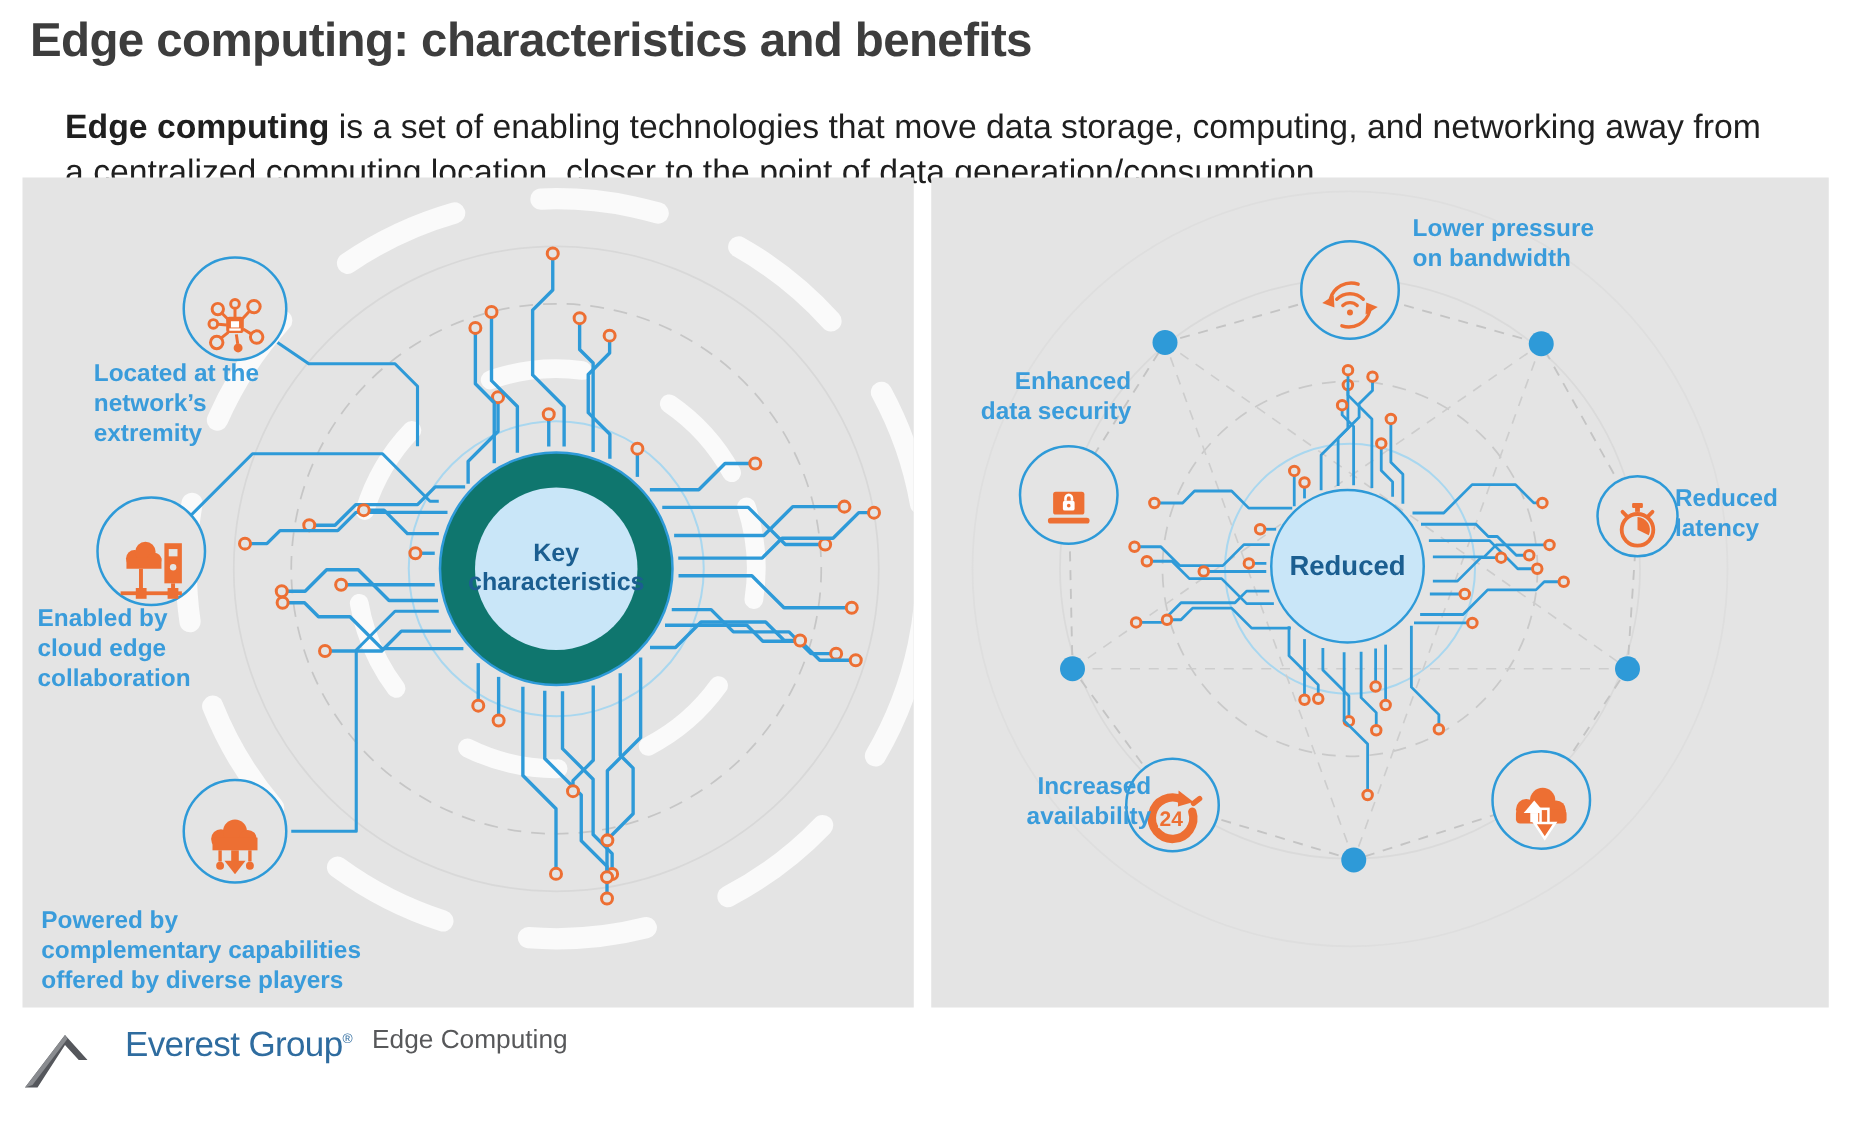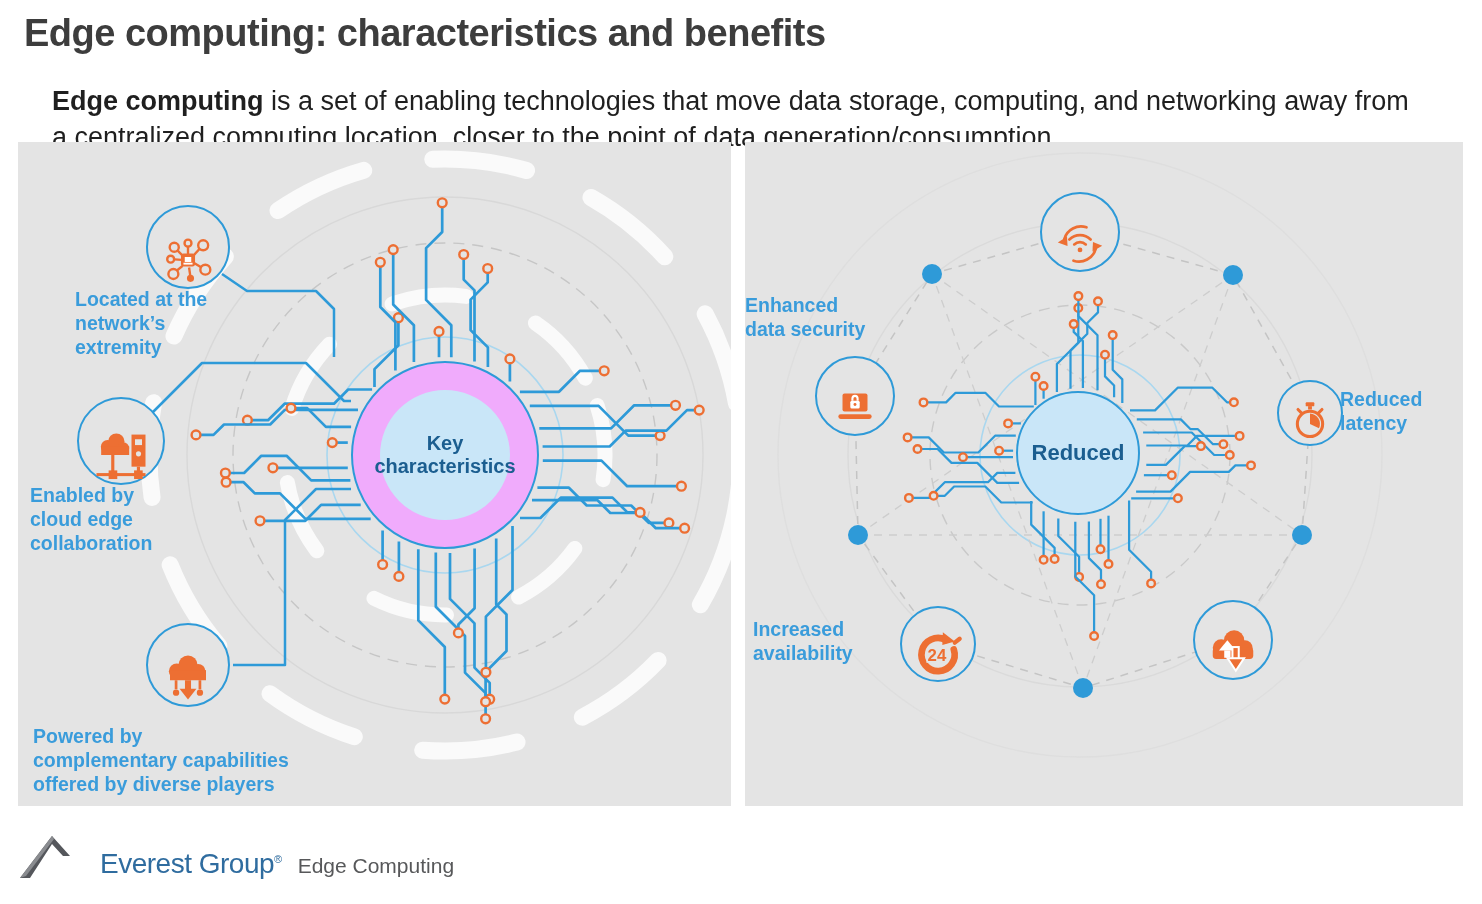--- a/index.html
+++ b/index.html
@@ -13,42 +13,42 @@
             font-size:27px;line-height:1.33;color:#1f1f1f;font-weight:normal;}
   .subtitle b{font-weight:bold;}
 
   
   .panel{position:absolute;top:142px;height:664px;background:#e4e4e4;overflow:hidden;}
   .panel.left{left:18px;width:713px;}
   .panel.right{left:745px;width:718px;}
   svg.deco{position:absolute;left:0;top:0;}
 
   
-  .hub-outer{position:absolute;border-radius:50%;background:#f0abfc;
+  .hub-outer{position:absolute;border-radius:50%;background:#0f766e;
              border:2.5px solid #2e9ad8;display:flex;align-items:center;justify-content:center;}
   .hub-inner{border-radius:50%;background:#c9e6f8;display:flex;align-items:center;justify-content:center;
              text-align:center;color:#1b5e90;font-weight:bold;}
   .left .hub-outer{left:333px;top:219px;width:184px;height:184px;}
   .left .hub-inner{width:130px;height:130px;font-size:20px;line-height:1.15;}
   .right .hub-plain{position:absolute;left:271px;top:249px;width:124px;height:124px;border-radius:50%;
              background:#c9e6f8;border:2.5px solid #2e9ad8;display:flex;align-items:center;justify-content:center;
              color:#1b5e90;font-weight:bold;font-size:22px;box-sizing:border-box;}
 
   
   .badge{position:absolute;border-radius:50%;background:#e4e4e4;border:2.5px solid #2e9ad8;
          box-sizing:border-box;display:flex;align-items:flex-end;justify-content:center;}
   .badge svg{display:block;}
 
   
   .lbl{position:absolute;color:#3a9cdb;font-size:19.5px;line-height:1.22;font-weight:bold;
        white-space:pre-line;}
-  .lbl.r{text-align:left;}
-
-  
-  .footer{position:absolute;left:18px;top:820px;height:60px;display:flex;align-items:flex-end;}
+  .lbl.r{text-align:right;margin-left:32px;}
+
+  
+  .footer{position:absolute;left:18px;top:820px;height:60px;display:flex;}
   .brand{color:#2f6c9f;font-size:28px;letter-spacing:-0.5px;margin-left:-14px;}
   .brand sup{font-size:11px;}
   .caption{color:#57585a;font-size:21px;margin-left:16px;padding-bottom:2px;}
 </style>
 </head>
 <body>
 
 <div class="page">
 
   <h1 class="title">Edge computing: characteristics and benefits</h1>
@@ -295,20 +295,22 @@
           <path d="M18.7,24.4 A7.6,7.6 0 0 1 29.3,24.4"></path>
           <path d="M14.2,19.8 A13.8,13.8 0 0 1 33.8,19.8"></path>
           <path d="M30,8.6 A16,16 0 0 0 9.5,19.5"></path>
           <path d="M18,39.4 A16,16 0 0 0 38.5,28.5"></path>
         </g>
         <circle cx="24" cy="29.5" r="2.2" fill="#ed6f33"></circle>
         <polygon points="3.5,22.5 12,17 12.5,25.8" fill="#ed6f33"></polygon>
         <polygon points="44.5,25.5 36,22.2 35.5,31" fill="#ed6f33"></polygon>
       </svg>
     </div>
+    <div class="lbl" style="left:385px;top:30px;width:190px;">Lower pressure
+on bandwidth</div>
 
     <div class="badge" style="left:70px;top:214px;width:80px;height:80px;">
       <svg width="50" height="50" viewBox="0 0 48 48">
         <rect x="12" y="9" width="24" height="17.5" rx="2" fill="#ed6f33"></rect>
         <rect x="19.5" y="16" width="9" height="7.5" rx="1.5" fill="#fff"></rect>
         <path d="M21.5,16 v-1.8 a2.5,2.8 0 0 1 5,0 V16" stroke="#fff" stroke-width="2" fill="none"></path>
         <circle cx="24" cy="19.7" r="1.4" fill="#ed6f33"></circle>
         <rect x="8" y="29" width="32" height="4.5" rx="2.2" fill="#ed6f33"></rect>
       </svg>
     </div>

